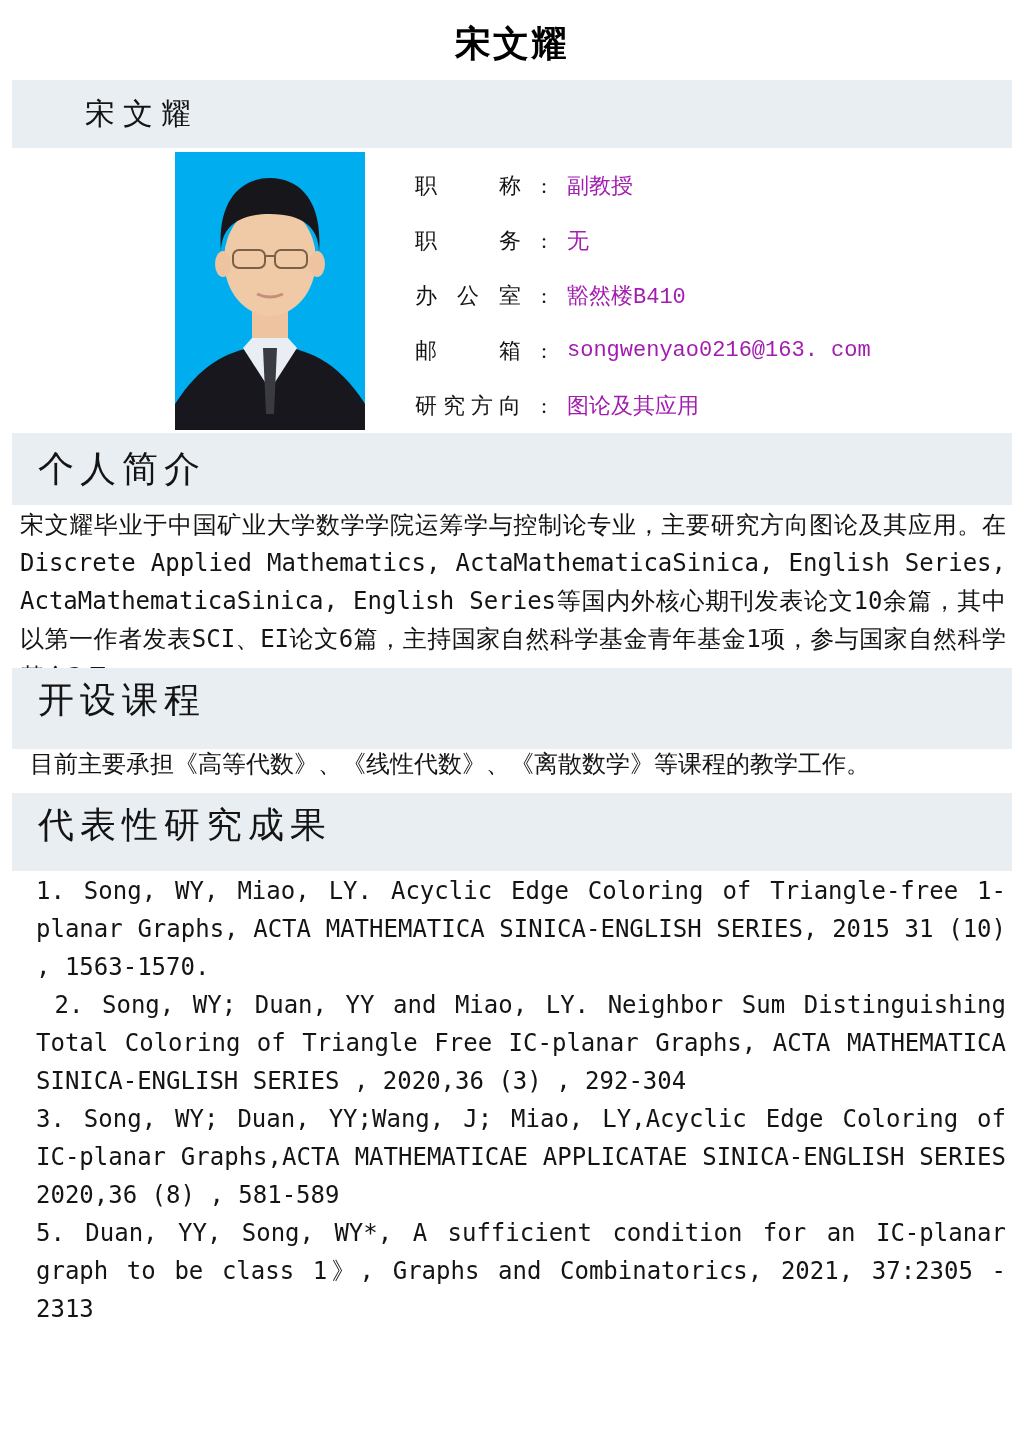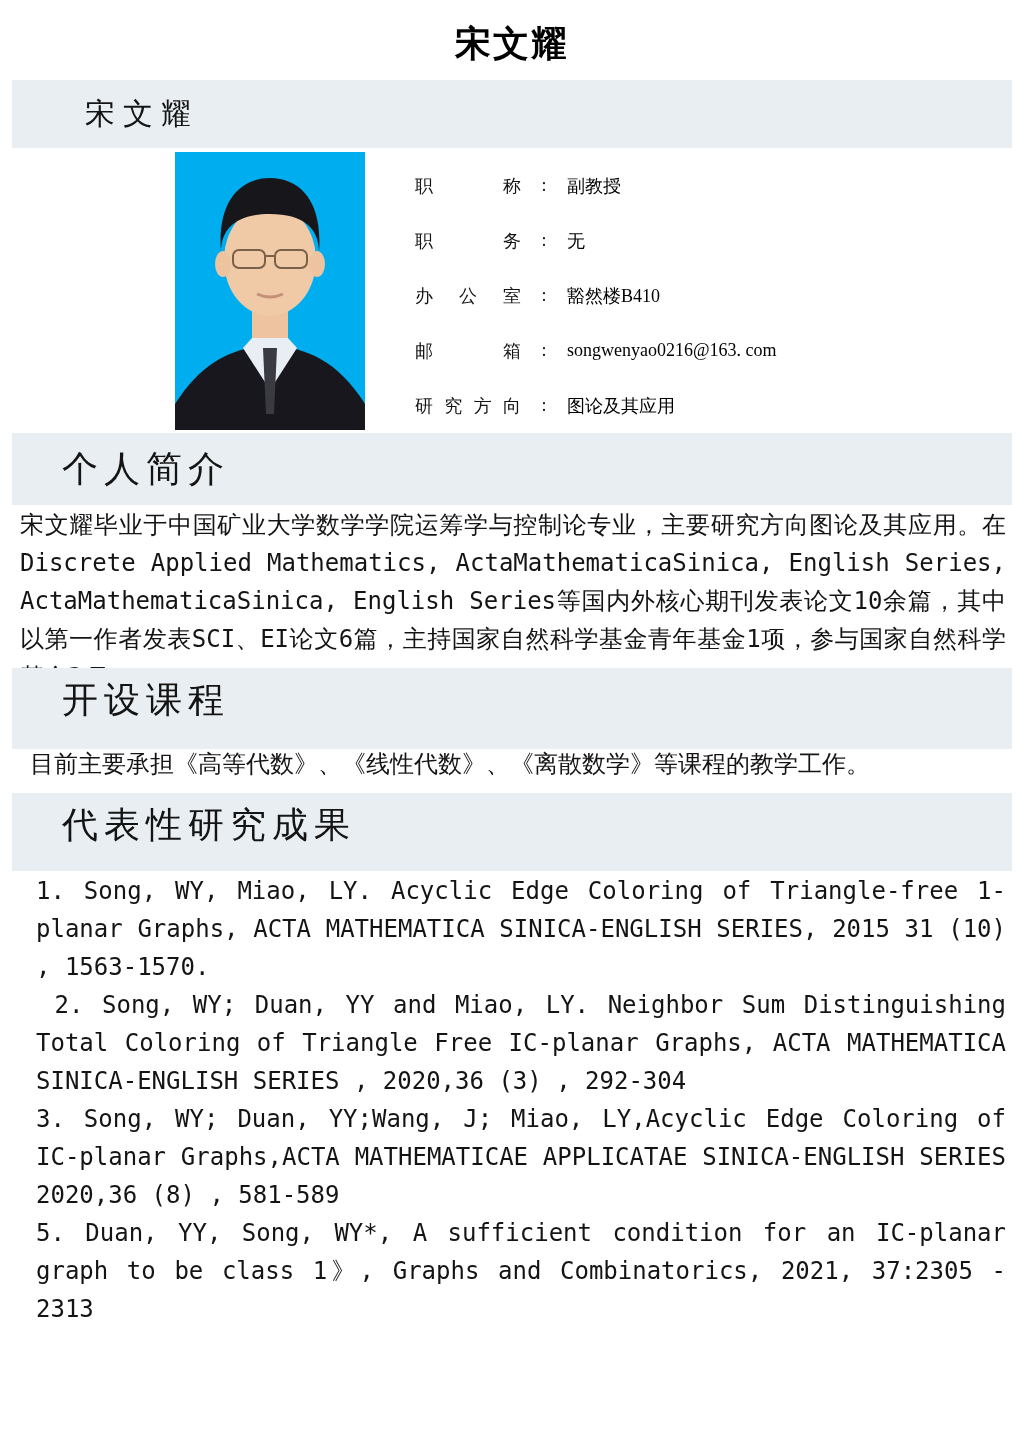--- a/index.html
+++ b/index.html
@@ -40,21 +40,21 @@
     color: #141414;
     display: block;
   }
 
   .banner-name { top: 80px; height: 68px; }
   .banner-name .banner-text { font-size: 30px; line-height: 68px; padding-left: 73px; letter-spacing: 8px; }
 
   .banner-intro    { top: 433px; height: 72px; }
   .banner-courses  { top: 668px; height: 81px; }
   .banner-research { top: 793px; height: 78px; }
-  .section-title { font-size: 36px; padding-left: 50px; letter-spacing: 6px; }
+  .section-title { font-size: 36px; padding-left: 26px; letter-spacing: 6px; }
   .banner-intro    .section-title { line-height: 72px; }
   .banner-courses  .section-title { line-height: 65px; }
   .banner-research .section-title { line-height: 65px; }
 
   
   .photo {
     position: absolute;
     left: 175px; top: 152px;
     width: 190px; height: 278px;
     display: block;
@@ -63,40 +63,40 @@
   
   .info-block {
     position: absolute;
     left: 415px; top: 158px;
     width: 595px;
   }
   .info-row {
     display: flex;
     align-items: center;
     height: 55px;
-    font-size: 18px;
+    font-size: 22px;
   }
   .info-label {
     font-family: "Liberation Serif", serif;
     width: 106px;
     text-align: justify;
     text-align-last: justify;
     color: #141414;
     flex: none;
   }
   .info-sep {
     font-family: "Liberation Serif", serif;
     width: 46px;
     text-align: center;
     flex: none;
     color: #141414;
   }
   .info-value {
-    font-family: Liberation Serif, serif;
-    color: #000000;
+    font-family: Liberation Mono, monospace;
+    color: #a21caf;
     white-space: nowrap;
   }
 
   
   .body-text {
     position: absolute;
     font-family: "DejaVu Sans Mono", monospace;
     font-size: 24px;
     line-height: 38px;
     color: #141414;

